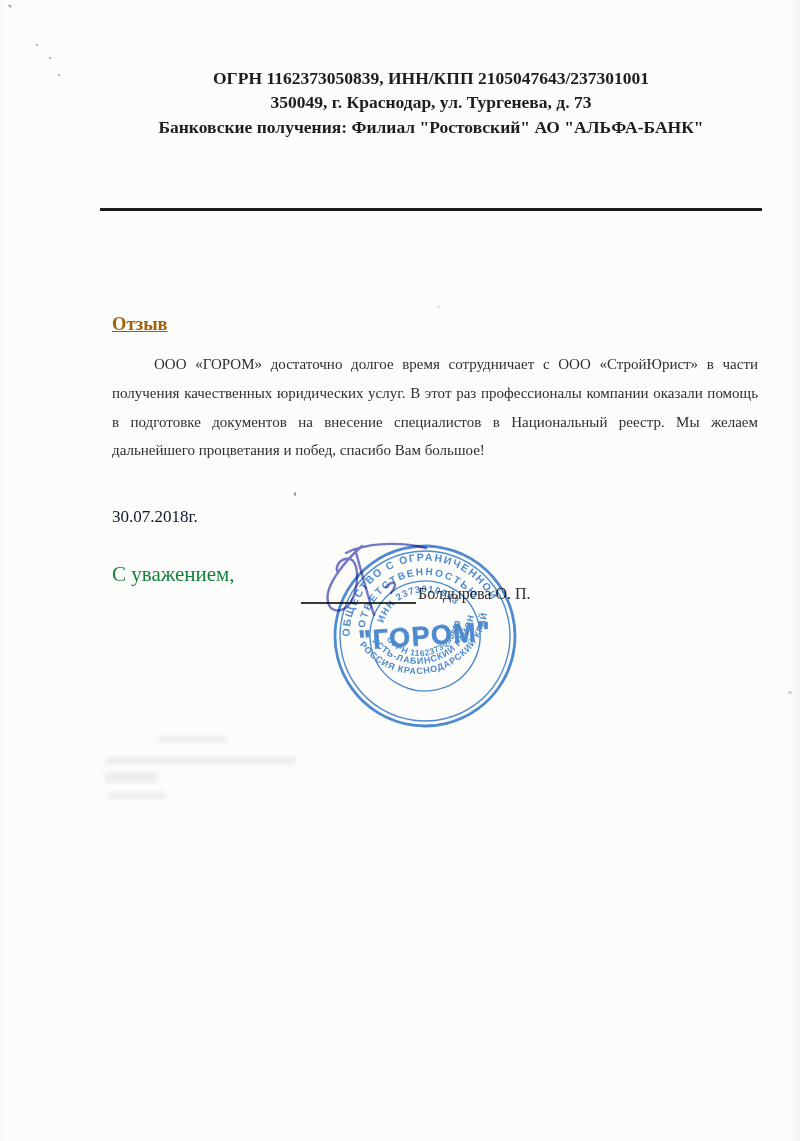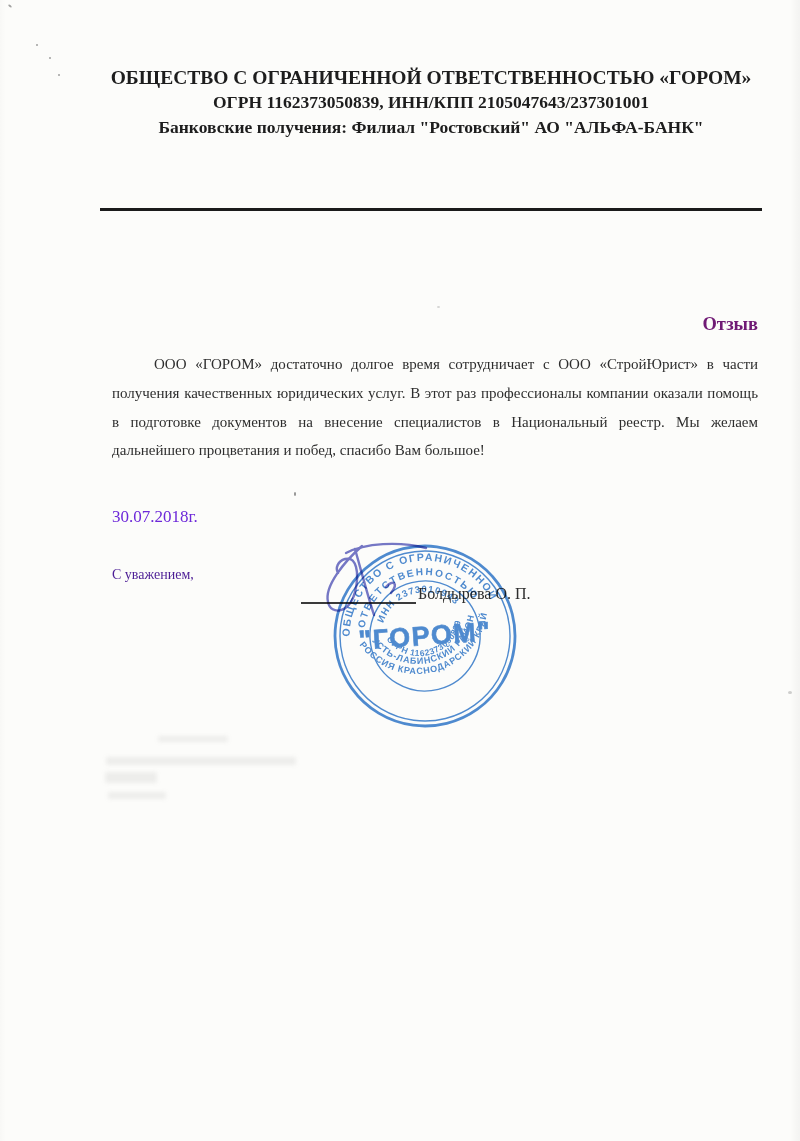--- a/index.html
+++ b/index.html
@@ -20,32 +20,32 @@
     text-align:center;font-weight:bold;color:#1d1d1d;
     line-height:24.4px;font-size:17.5px;
   }
   .letterhead .lh-main{font-size:19.5px;}
   .divider{
     position:absolute;left:100px;top:208px;width:662px;height:2.5px;
     background:#1b1b1b;
   }
   .review-title{
     position:absolute;left:112px;top:314px;width:646px;
-    text-align:right;font-weight:bold;font-size:18.5px;color:#701a75;
+    text-align:left;font-weight:bold;font-size:18.5px;color:#a16207;text-decoration:underline;
   }
   .review-paragraph{
     position:absolute;left:112px;top:350px;width:646px;
     font-size:15px;line-height:28.8px;text-align:justify;
     text-indent:42px;color:#2e2e2e;
   }
   .date-text{
-    position:absolute;left:112px;top:507px;font-size:17px;color:#6d28d9;
+    position:absolute;left:112px;top:507px;font-size:17px;color:#0f172a;
   }
   .closing{
-    position:absolute;left:112px;top:563px;font-size:14px;line-height:23.5px;color:#4c1d95;
+    position:absolute;left:112px;top:563px;font-size:21px;line-height:23.5px;color:#15803d;
   }
   .signatory-name{
     position:absolute;left:418px;top:585px;font-size:16px;color:#2e2e2e;
   }
   .signature-underline{
     position:absolute;left:301px;top:602px;width:115px;height:1.6px;
     background:#3a3a3a;
   }
   .stamp-svg{
     position:absolute;left:316px;top:533px;
@@ -76,22 +76,22 @@
   .stamp-arc{
     font-family:"Liberation Sans","DejaVu Sans",sans-serif;font-weight:bold;
   }
 </style>
 </head>
 <body>
 
 <div class="page-shade"></div>
 
 <div class="letterhead">
-  <div class="lh-main">ОБЩЕСТВО С ОГРАНИЧЕННОЙ ОТВЕТСТВЕННОСТЬЮ «ГОРОМ»</div>
   <div>ОГРН 1162373050839, ИНН/КПП 2105047643/237301001</div>
+  <div>350049, г. Краснодар, ул. Тургенева, д. 73</div>
   <div>Банковские получения: Филиал "Ростовский" АО "АЛЬФА-БАНК"</div>
 </div>
 
 <div class="divider"></div>
 
 <div class="review-title">Отзыв</div>
 <div class="review-paragraph">ООО «ГОРОМ» достаточно долгое время сотрудничает с ООО «СтройЮрист» в части получения качественных юридических услуг. В этот раз профессионалы компании оказали помощь в подготовке документов на внесение специалистов в Национальный реестр. Мы желаем дальнейшего процветания и побед, спасибо Вам большое!</div>
 <div class="date-text">30.07.2018г.</div>
 
 <div class="closing">

